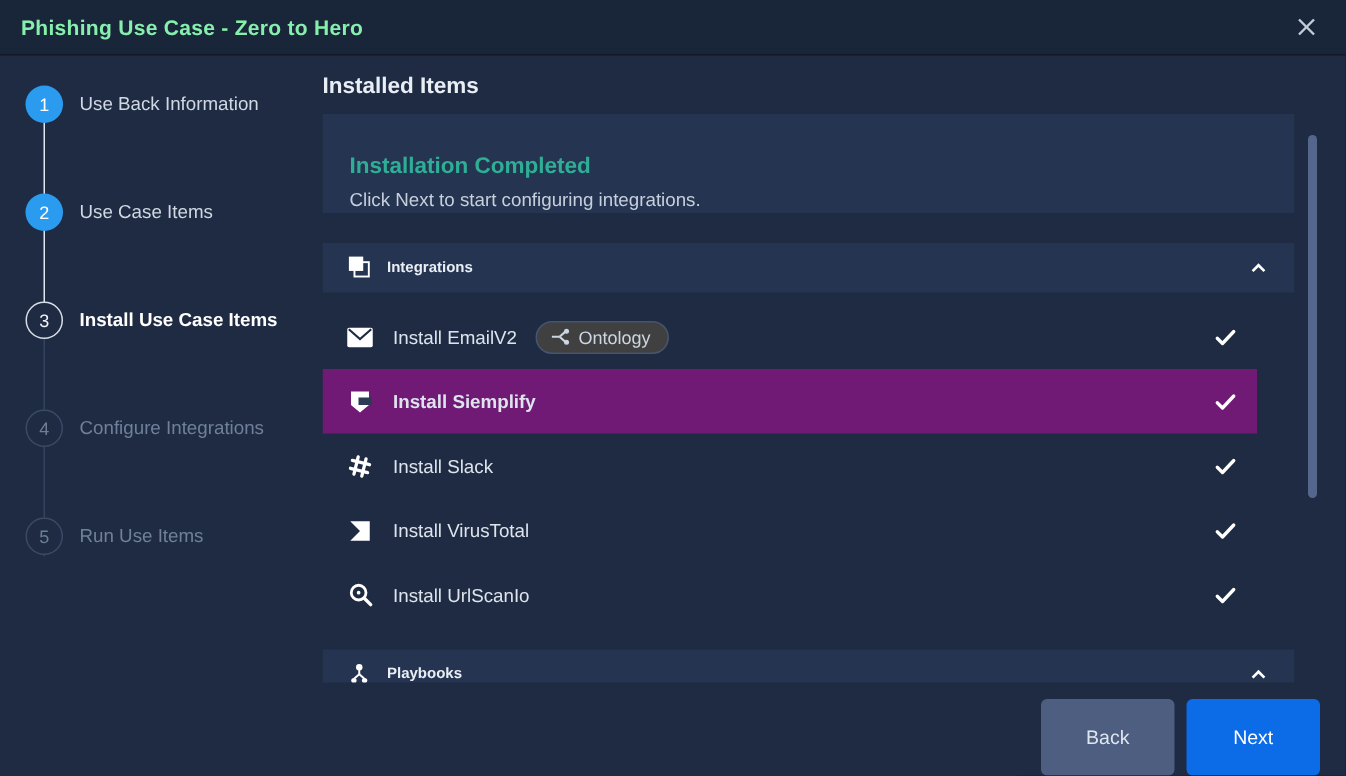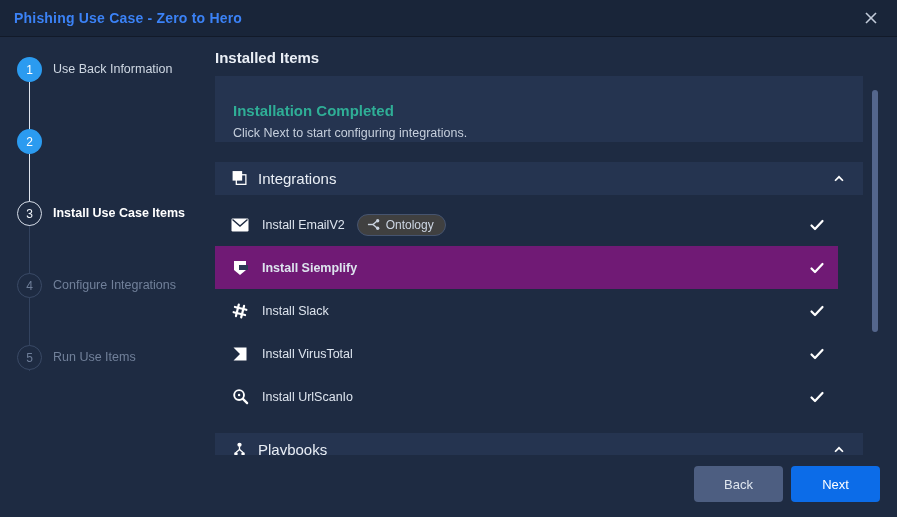--- a/index.html
+++ b/index.html
@@ -11,21 +11,21 @@
   .modal {
     position:relative; width:897px; height:517px;
     background:#1e2b42; overflow:hidden;
   }
   
   .titlebar {
     position:absolute; top:0; left:0; width:897px; height:37px;
     background:#192539; border-bottom:1px solid rgba(0,0,0,.28);
     display:flex; align-items:center; padding:0 16px 0 14px;
   }
-  .titlebar .title { font-size:14px; font-weight:600; color:#3b82f6; letter-spacing:.2px; }
+  .titlebar .title { font-size:14px; font-weight:600; color:#86efac; letter-spacing:.2px; }
   .titlebar .close { margin-left:auto; width:20px; height:20px; display:flex; align-items:center; justify-content:center; cursor:pointer; }
   .titlebar .close svg { width:12px; height:12px; stroke:#c2cbd9; stroke-width:1.6; }
   
   .stepper { position:absolute; left:17px; top:57px; width:190px; }
   .step-line { position:absolute; left:11.75px; width:1.5px; }
   .step-line.done { top:12px; height:157px; background:#dfe5ee; }
   .step-line.todo { top:169px; height:145px; background:#33435f; }
   .step { position:relative; height:72px; display:flex; align-items:flex-start; }
   .step-circle {
     position:relative; z-index:2; width:25px; height:25px; border-radius:50%;
@@ -47,21 +47,21 @@
   }
   .banner-title { font-size:15px; font-weight:600; color:#2fae96; }
   .banner-sub { margin-top:7px; font-size:12.5px; color:#c6cfdc; }
   .section-header {
     position:absolute; left:0; width:648px; height:33px; background:#253450;
     display:flex; align-items:center; padding:0 16px;
   }
   .section-header.integrations { top:88px; }
   .section-header.playbooks { top:359px; }
   .section-icon { width:17px; height:17px; margin-right:10px; display:flex; align-items:center; justify-content:center; }
-  .section-label { font-size:15px; font-weight:400; color:#e9eef5; }
+  .section-label { font-size:10px; font-weight:700; color:#e9eef5; }
   .section-chevron { margin-left:auto; width:16px; height:16px; display:flex; align-items:center; justify-content:center; cursor:pointer; }
   .section-chevron svg { stroke:#ffffff; stroke-width:2; fill:none; }
   .rows { position:absolute; top:129px; left:0; width:623px; }
   .row {
     height:43px; display:flex; align-items:center;
     padding:0 13px 0 15px;
     justify-content:center;
   }
   .row.highlighted { background:#701a75;font-weight:bold; }
   .row-icon { width:20px; height:20px; margin-right:12px; display:flex; align-items:center; justify-content:center; }
@@ -73,21 +73,21 @@
   }
   .check { margin-left:auto; width:16px; height:16px; }
   .check svg { stroke:#ffffff; stroke-width:2.2; fill:none; stroke-linecap:round; stroke-linejoin:round; }
   
   .scrollbar-thumb {
     position:absolute; left:872px; top:90px; width:6px; height:242px;
     background:#54668c; border-radius:3px; cursor:pointer;
   }
   
   .btn {
-    position:absolute; top:466px; width:89px; height:36px; border:none; border-radius:4px;
+    position:absolute; top:466px; width:89px; height:51px; border:none; border-radius:4px;
     font-family:inherit; font-size:13px; cursor:pointer;
   }
   .btn-back { left:694px; background:#4d5e81; color:#dfe6ef; }
   .btn-next { left:791px; background:#0c6ce8; color:#ffffff; }
 </style>
 </head>
 <body>
 
 <div class="modal">
 
@@ -104,20 +104,21 @@
   <div class="stepper">
     <div class="step-line done"></div>
     <div class="step-line todo"></div>
 
     <div class="step completed">
       <div class="step-circle">1</div>
       <div class="step-label">Use Back Information</div>
     </div>
     <div class="step completed">
       <div class="step-circle">2</div>
+      <div class="step-label">Use Case Items</div>
     </div>
     <div class="step active">
       <div class="step-circle">3</div>
       <div class="step-label">Install Use Case Items</div>
     </div>
     <div class="step pending">
       <div class="step-circle">4</div>
       <div class="step-label">Configure Integrations</div>
     </div>
     <div class="step pending">

